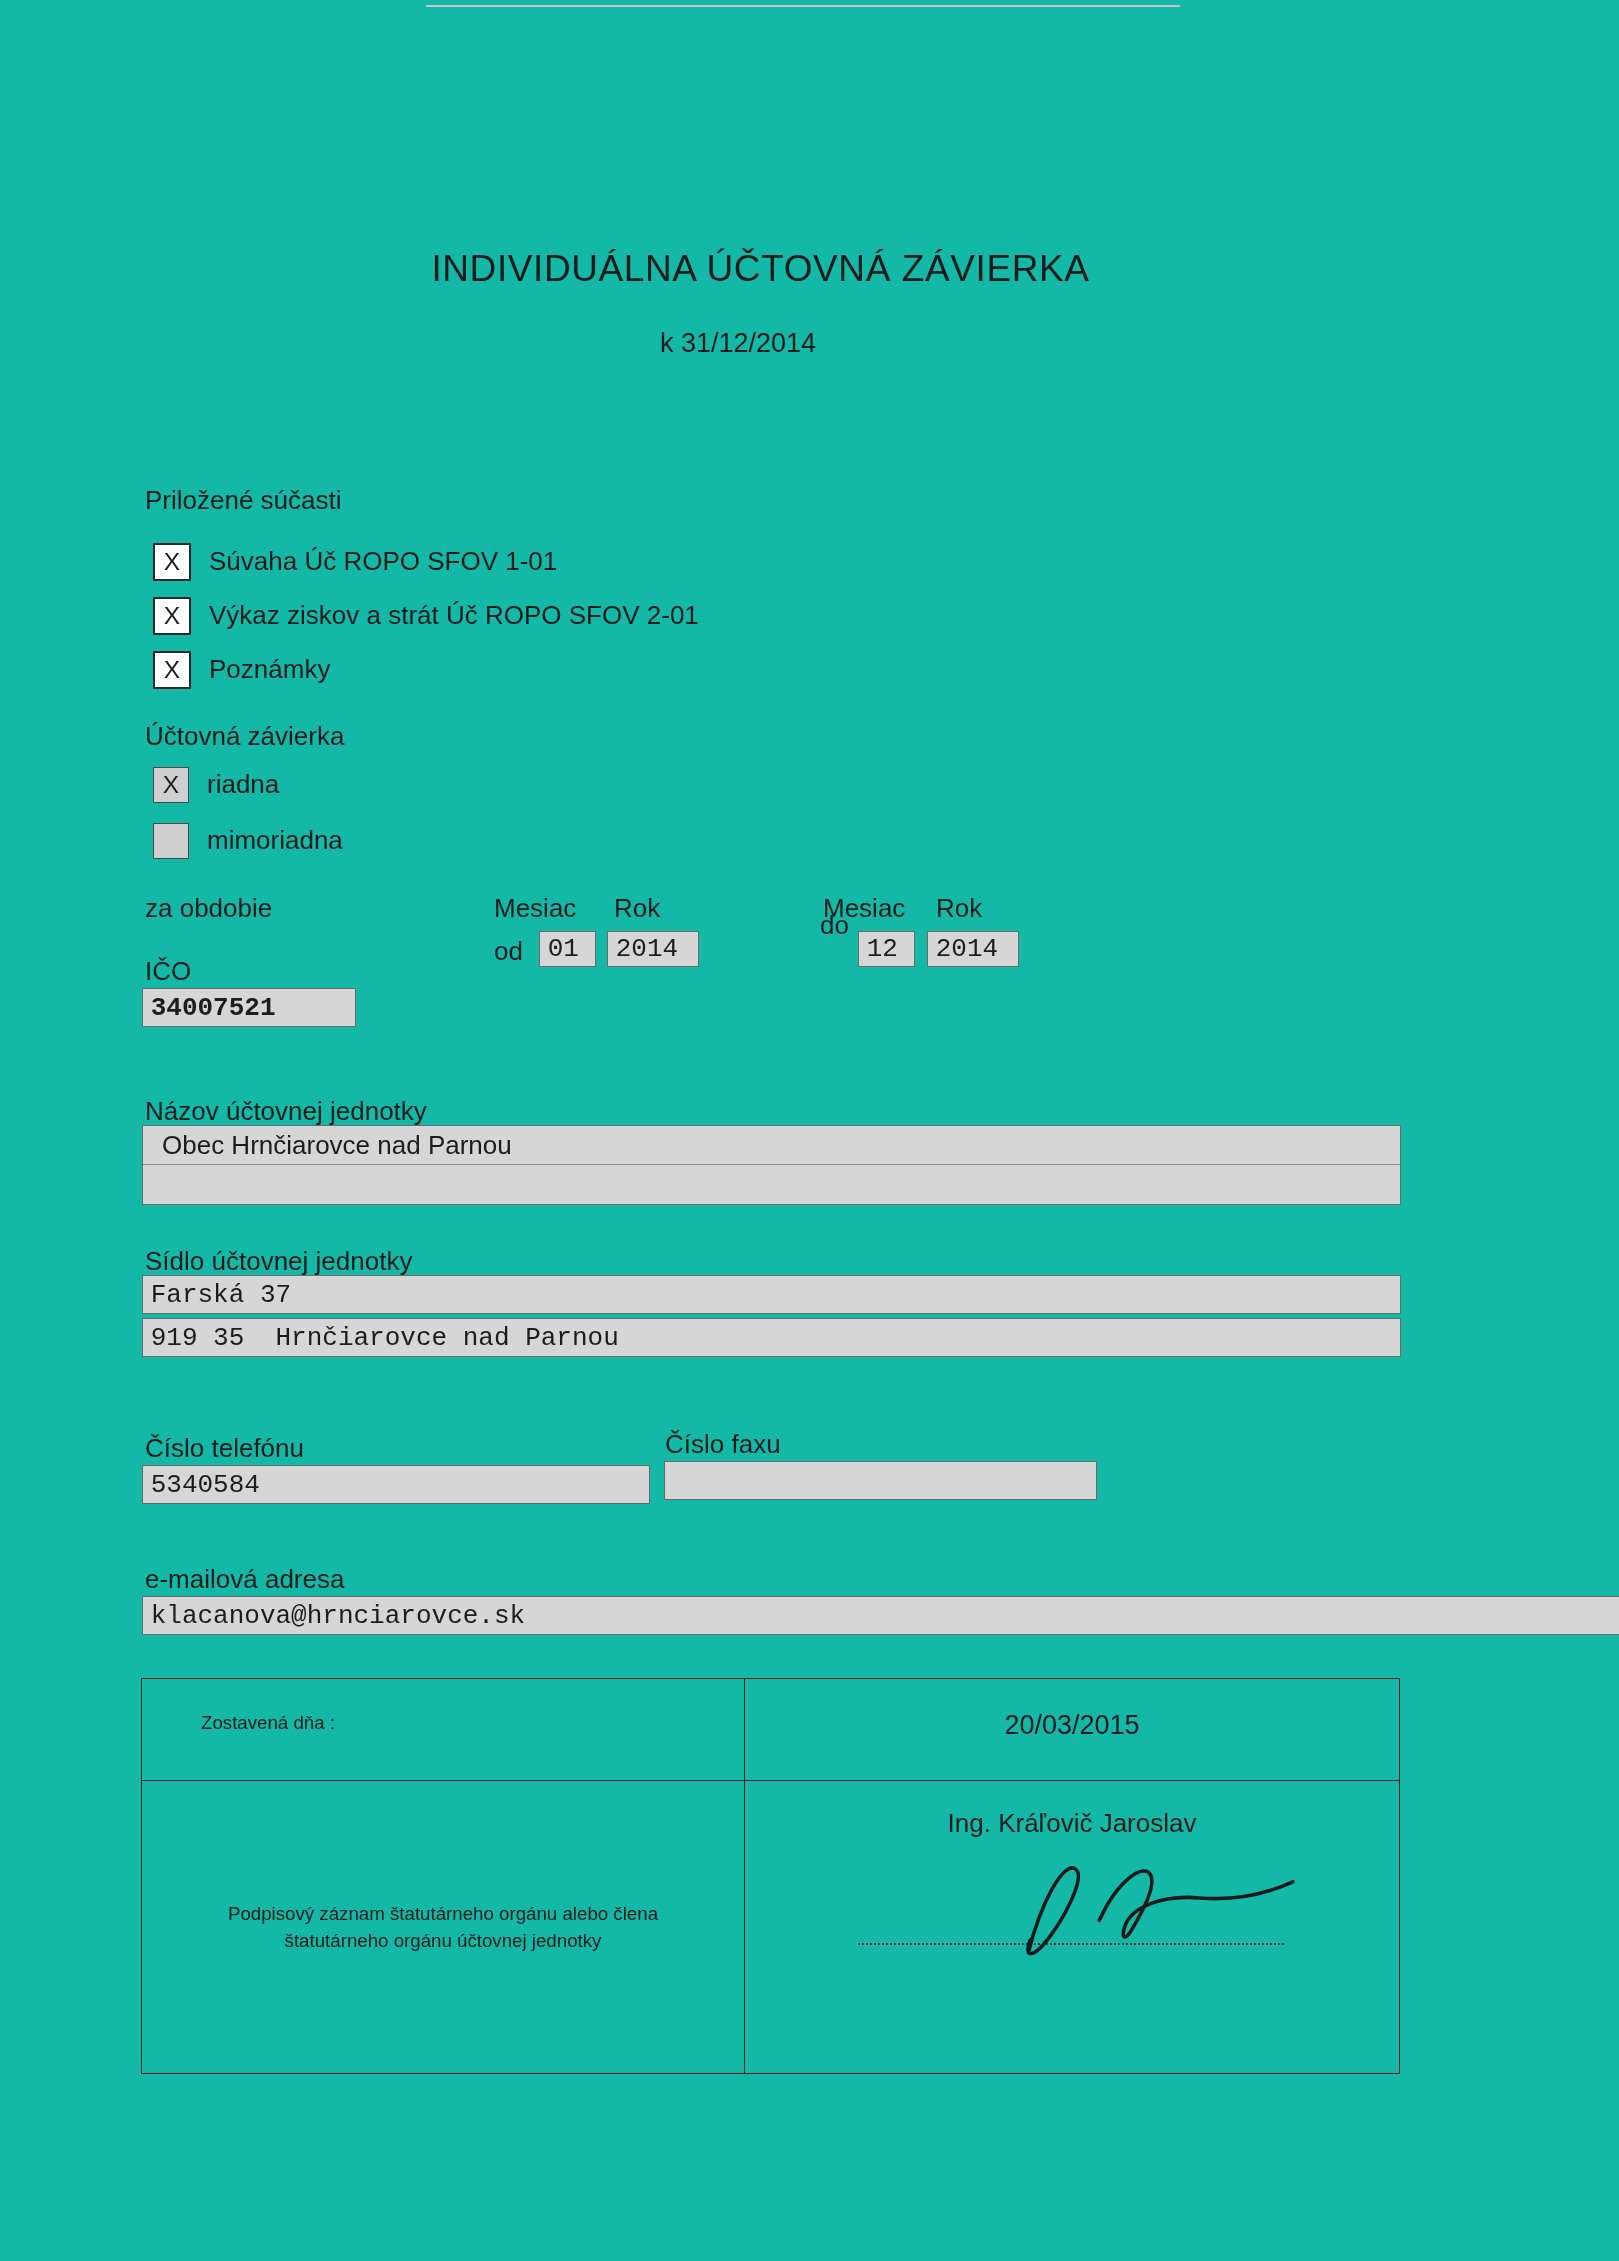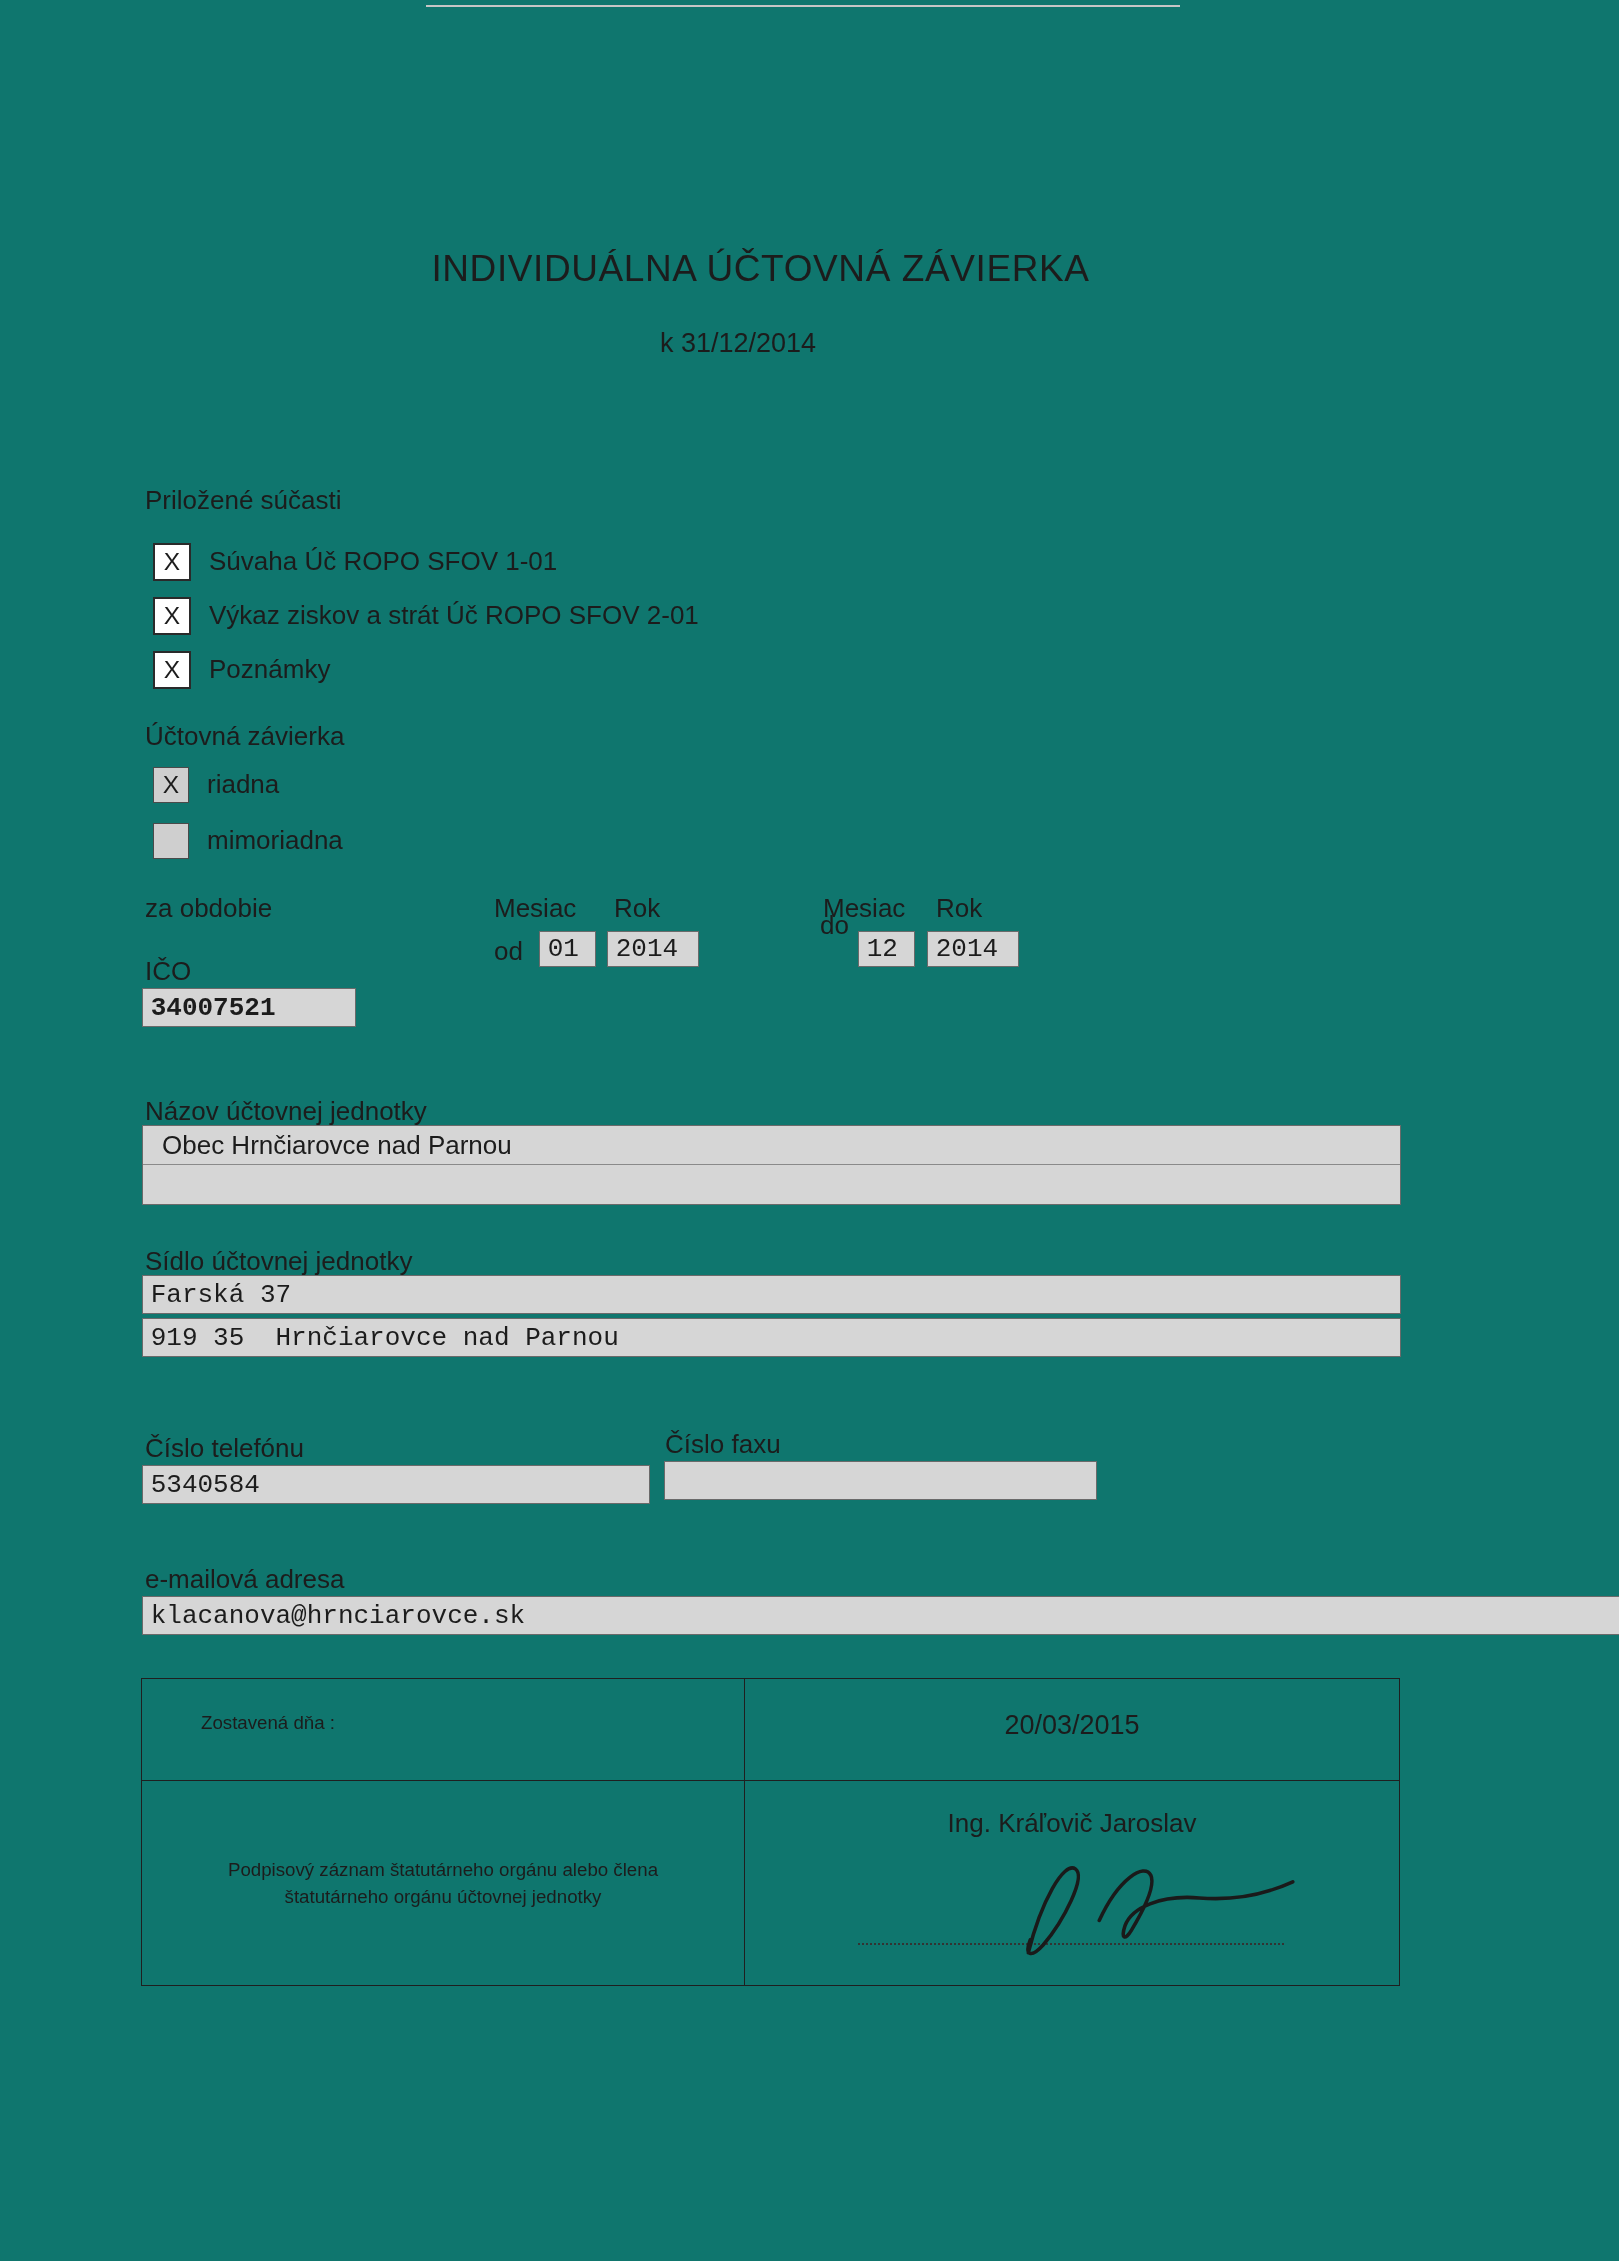--- a/index.html
+++ b/index.html
@@ -1,20 +1,20 @@
 <!DOCTYPE html>
 <html style="font-size:10.3px"><head>
 <meta charset="utf-8">
 <style>
   html,body{margin:0;padding:0;background:#e8e8e8;}
   .page{
     position:relative;
     width:1620px;height:2261px;
     margin:0 auto;
-    background:#0f766e;
+    background:#14b8a6;
     font-family:"Liberation Sans","DejaVu Sans",sans-serif;
     color:#1c1c1c;
     overflow:hidden;
   }
   .abs{position:absolute;}
   .lbl{font-size:26px;line-height:1.2;}
   .title{font-size:37px;letter-spacing:0.6px;text-align:center;}
   .subtitle{font-size:27px;text-align:center;}
   .scanline{background:#c6c6c6;height:1.9px;}
   .row{display:flex;align-items:center;gap:18px;}
@@ -128,21 +128,21 @@
   <div class="abs field" style="left:142px;top:1318px;width:1259px;height:39px;">919 35  Hrnčiarovce nad Parnou</div>
 
   <div class="abs lbl" style="left:145px;top:1433px;">Číslo telefónu</div>
   <div class="abs lbl" style="left:665px;top:1429px;">Číslo faxu</div>
   <div class="abs field" style="left:142px;top:1465px;width:508px;height:39px;">5340584</div>
   <div class="abs field" style="left:664px;top:1461px;width:433px;height:39px;"></div>
 
   <div class="abs lbl" style="left:145px;top:1564px;">e-mailová adresa</div>
   <div class="abs field" style="left:142px;top:1596px;width:1483px;height:39px;">klacanova@hrnciarovce.sk</div>
 
-  <div class="abs sigtable" style="left:141px;top:1678px;width:1259px;height:308px;">
+  <div class="abs sigtable" style="left:141px;top:1678px;width:1259px;height:396px;">
 
     <div class="cell">
       <div class="abs small" style="left:59px;top:30px;">Zostavená dňa :</div>
     </div>
 
     <div class="cell bl">
       <div class="abs" style="left:0;top:31px;width:100%;text-align:center;font-size:27px;">20/03/2015</div>
     </div>
 
     <div class="cell bt">

